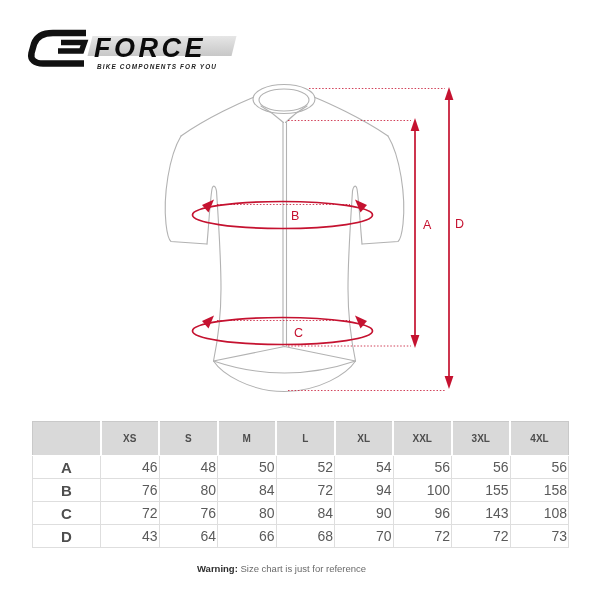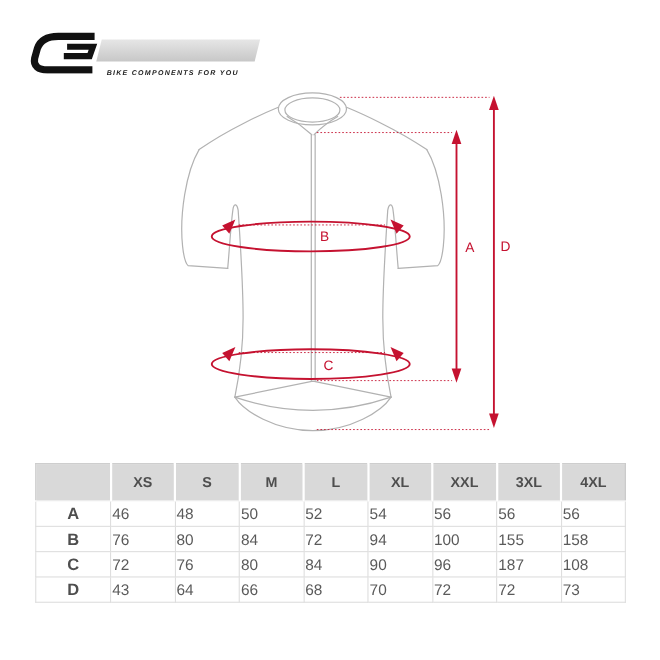--- a/index.html
+++ b/index.html
@@ -29,51 +29,52 @@
   .diagram { position:absolute; left:138px; top:75px; width:344px; height:330px; }
   .ann-label { font-family:"Liberation Sans",sans-serif; font-size:12.5px; }
   
   .size-table {
     position:absolute; left:32px; top:421px; width:536px;
     border-collapse:collapse; table-layout:fixed;
     border:1px solid #c9c9c9;
   }
   .size-table thead th {
     height:31px; background:#d9d9d9; color:#4e4e4e;
-    font-size:13px; font-weight:bold; text-align:center;
+    font-size:10px; font-weight:bold; text-align:center;
     border-left:2px solid #ffffff; border-bottom:1px solid #ffffff;
   }
   .size-table thead th:first-child { border-left:none; }
   .size-table tbody tr { height:23px; }
   .size-table tbody th {
     font-size:15px; font-weight:bold; color:#4e4e4e; background:#fff;
     text-align:center; border:1px solid #dedede;
   }
   .size-table tbody td {
     font-size:14px; color:#5a5a5a; background:#fff;
-    text-align:left; border:1px solid #dedede;
+    text-align:right; border:1px solid #dedede;
   }
   
   .warning {
     position:absolute; left:197px; top:563px;
     font-size:9.5px; color:#6a6a6a; white-space:nowrap;
   }
   .warning b { color:#2e2e2e; }
 </style>
 </head>
 <body>
 
 <div class="canvas">
 
   <div class="logo">
     <svg class="logo-icon" viewBox="0 0 66 38">
       <path d="M60,4 L27,4 C15,4 10,9 8,15 L5.5,24 C4,31 9,34.5 17,34.5 L58,34.5" stroke="#111" stroke-width="6.5" fill="none" stroke-linejoin="round"></path>
       <path d="M35,13.5 H58.5 L55.5,22 H32" stroke="#111" stroke-width="5.5" fill="none" stroke-linejoin="miter"></path>
     </svg>
     <div class="logo-bar"></div>
+    <div class="logo-brand">FORCE</div>
     <div class="logo-tagline">BIKE COMPONENTS FOR YOU</div>
   </div>
 
   <svg class="diagram" viewBox="138 75 344 330">
 
     <g stroke="#b2b2b2" fill="none" stroke-width="1.1" stroke-linecap="round">
       <ellipse cx="284" cy="99" rx="31" ry="14.5"></ellipse>
       <ellipse cx="284" cy="100" rx="25" ry="11"></ellipse>
       <path d="M261,106 Q273,113 283.5,122.5 M307,106 Q295,113 285.5,122.5"></path>
       <path d="M283,122.5 V346 M286.5,122.5 V346"></path>
@@ -166,31 +167,35 @@
         <td>158</td>
       </tr>
       <tr>
         <th>C</th>
         <td>72</td>
         <td>76</td>
         <td>80</td>
         <td>84</td>
         <td>90</td>
         <td>96</td>
-        <td>187</td>
+        <td>143</td>
         <td>108</td>
       </tr>
       <tr>
         <th>D</th>
         <td>43</td>
         <td>64</td>
         <td>66</td>
         <td>68</td>
         <td>70</td>
         <td>72</td>
         <td>72</td>
         <td>73</td>
       </tr>
     </tbody>
   </table>
 
+  <div class="warning">
+    <b>Warning:</b>
+    <span>Size chart is just for reference</span>
+  </div>
 
 </div>
 
 </body></html>

